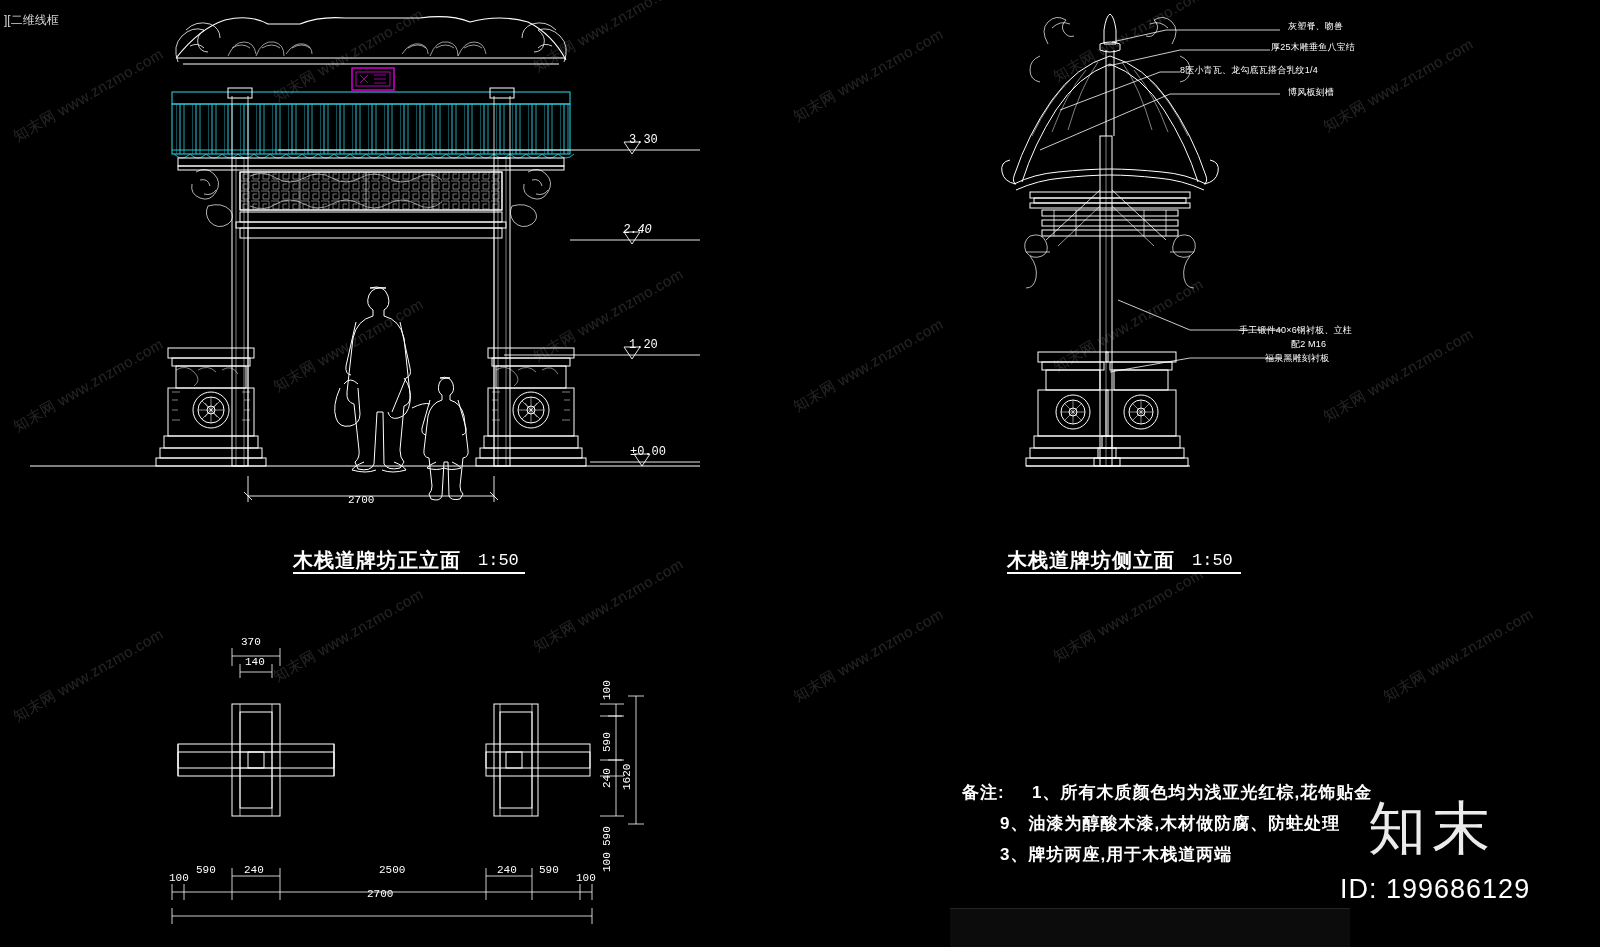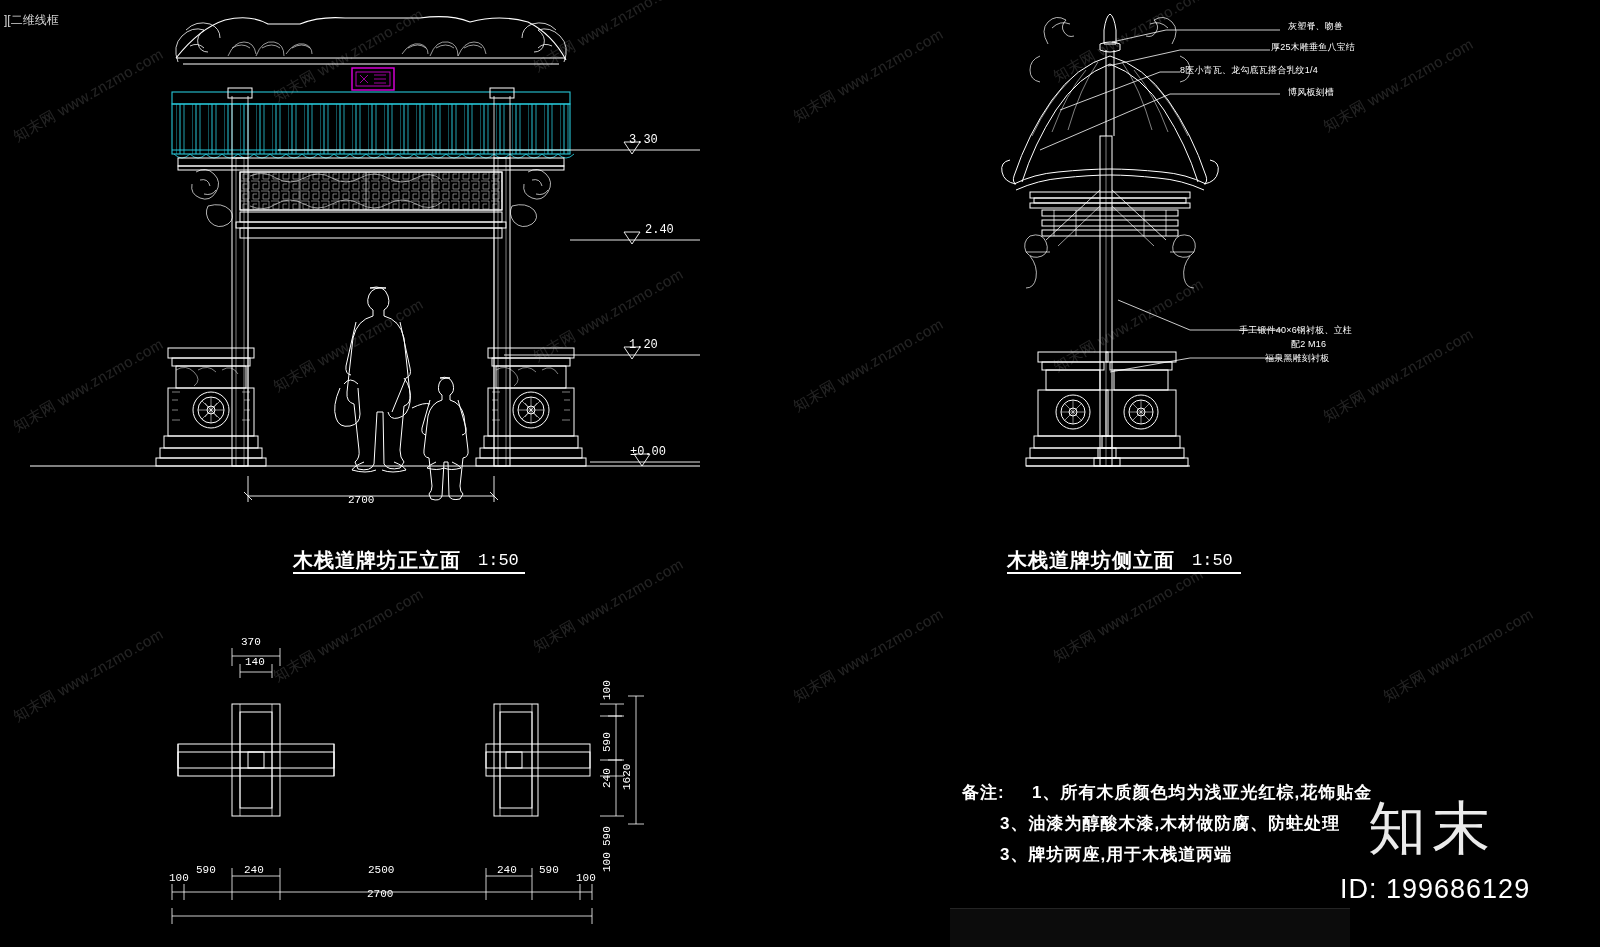--- a/index.html
+++ b/index.html
@@ -353,21 +353,21 @@
           <path d="M636 696 v128"></path>
           <path d="M628 696 h16 M628 824 h16"></path>
         </g>
       </g>
     </g>
   </svg>
 
   <div class="lbl topleft" style="left:4px;top:12px;">][二维线框</div>
 
   <div class="lbl elev" style="left:629px;top:133px;">3.30</div>
-  <div class="lbl elev" style="left:645px;top:223px;">2.40</div>
+  <div class="lbl elev" style="left:623px;top:223px;font-style:italic;">2.40</div>
   <div class="lbl elev" style="left:629px;top:338px;">1.20</div>
   <div class="lbl elev" style="left:630px;top:445px;">±0.00</div>
 
   <div class="lbl dim" style="left:348px;top:494px;">2700</div>
 
   <div class="lbl title" style="left:293px;top:547px;">木栈道牌坊正立面</div>
   <div class="lbl scale" style="left:478px;top:551px;">1:50</div>
   <div class="lbl" style="left:293px;top:572px;width:232px;height:2px;background:#fff;"></div>
 
   <div class="lbl title" style="left:1007px;top:547px;">木栈道牌坊侧立面</div>
@@ -383,35 +383,35 @@
   <div class="lbl tiny" style="left:1265px;top:352px;">福泉黑雕刻衬板</div>
 
   <div class="lbl dim" style="left:241px;top:636px;">370</div>
   <div class="lbl dim" style="left:245px;top:656px;">140</div>
 
   <div class="lbl dim" style="left:244px;top:864px;">240</div>
   <div class="lbl dim" style="left:497px;top:864px;">240</div>
 
   <div class="lbl dim" style="left:169px;top:872px;">100</div>
   <div class="lbl dim" style="left:196px;top:864px;">590</div>
-  <div class="lbl dim" style="left:368px;top:864px;">2500</div>
+  <div class="lbl dim" style="left:379px;top:864px;">2500</div>
   <div class="lbl dim" style="left:539px;top:864px;">590</div>
   <div class="lbl dim" style="left:576px;top:872px;">100</div>
   <div class="lbl dim" style="left:367px;top:888px;">2700</div>
 
   <div class="lbl dim" style="left:601px;top:700px;transform:rotate(-90deg);transform-origin:left top;">100</div>
   <div class="lbl dim" style="left:601px;top:752px;transform:rotate(-90deg);transform-origin:left top;">590</div>
   <div class="lbl dim" style="left:601px;top:788px;transform:rotate(-90deg);transform-origin:left top;">240</div>
   <div class="lbl dim" style="left:601px;top:846px;transform:rotate(-90deg);transform-origin:left top;">590</div>
   <div class="lbl dim" style="left:601px;top:872px;transform:rotate(-90deg);transform-origin:left top;">100</div>
   <div class="lbl dim" style="left:621px;top:790px;transform:rotate(-90deg);transform-origin:left top;">1620</div>
 
   <div class="lbl note" style="left:962px;top:781px;">备注:</div>
   <div class="lbl note" style="left:1032px;top:781px;">1、所有木质颜色均为浅亚光红棕,花饰贴金</div>
-  <div class="lbl note" style="left:1000px;top:812px;">3、油漆为醇酸木漆,木材做防腐、防蛀处理</div>
+  <div class="lbl note" style="left:1000px;top:812px;">9、油漆为醇酸木漆,木材做防腐、防蛀处理</div>
   <div class="lbl note" style="left:1000px;top:843px;">3、牌坊两座,用于木栈道两端</div>
 
   <div>
     <div class="wm" style="left:10px;top:130px;">知末网 www.znzmo.com</div>
     <div class="wm" style="left:10px;top:420px;">知末网 www.znzmo.com</div>
     <div class="wm" style="left:10px;top:710px;">知末网 www.znzmo.com</div>
     <div class="wm" style="left:270px;top:90px;">知末网 www.znzmo.com</div>
     <div class="wm" style="left:270px;top:380px;">知末网 www.znzmo.com</div>
     <div class="wm" style="left:270px;top:670px;">知末网 www.znzmo.com</div>
     <div class="wm" style="left:530px;top:60px;">知末网 www.znzmo.com</div>

